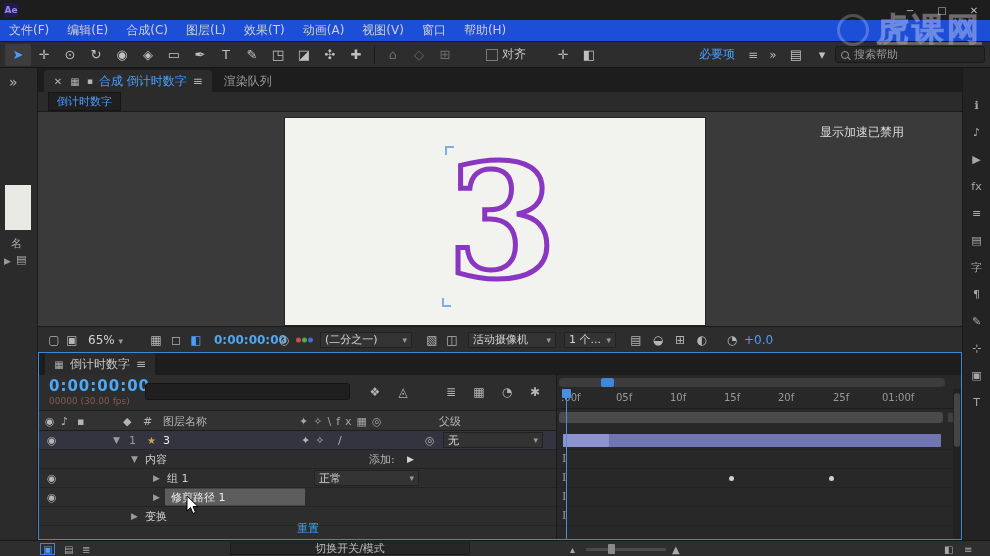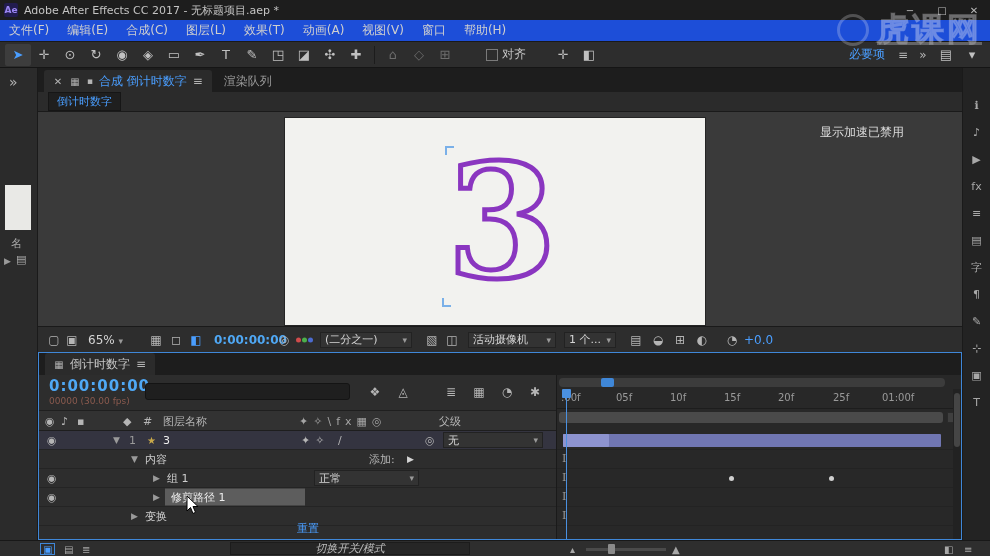--- a/index.html
+++ b/index.html
@@ -85,41 +85,40 @@
   .kf{position:absolute;top:7px;width:5px;height:5px;border-radius:50%;background:#d0d0d0;}
   .mark{position:absolute;left:5px;top:2px;font-family:"DejaVu Serif",serif;font-size:11px;color:#9a9a9a;}
   #playhead{position:absolute;left:9px;top:14px;bottom:0;width:1px;background:#4a90e0;}
   #playhead-cap{position:absolute;left:5px;top:14px;width:9px;height:9px;background:#4a90e0;border-radius:1px;}
   #tl-scroll{position:absolute;right:0;top:14px;bottom:0;width:8px;background:#222;}
   #tl-scroll .thumb{position:absolute;left:1px;top:4px;width:6px;height:54px;background:#454545;border-radius:3px;}
 
   
   #statusbar{height:16px;background:#2e2e2e;border-top:1px solid #181818;position:relative;font-size:11px;}
   #sb-toggle{position:absolute;left:230px;top:1px;width:240px;height:13px;background:#262626;border:1px solid #1c1c1c;
-    display:flex;align-items:center;justify-content:center;color:#bdbdbd;font-size:11px;font-style:italic;}
+    display:flex;align-items:center;justify-content:center;color:#bdbdbd;font-size:11px;}
   #sb-track{position:absolute;left:586px;top:7px;width:80px;height:3px;background:#4a4a4a;}
   #sb-handle{position:absolute;left:608px;top:3px;width:7px;height:10px;background:#8a8a8a;border-radius:1px;}
   .sb-ico{position:absolute;top:0;height:16px;display:flex;align-items:center;color:#a8a8a8;font-size:10px;}
 
   
   #watermark{position:absolute;top:8px;right:8px;display:flex;align-items:center;gap:8px;z-index:40;pointer-events:none;opacity:.55;}
   #wm-logo{width:32px;height:32px;border:3px solid rgba(235,235,242,.45);border-radius:50%;}
   #wm-text{font-size:32px;font-weight:bold;letter-spacing:3px;color:rgba(228,228,238,.38);text-decoration:underline;-webkit-text-stroke:1px rgba(245,245,250,.5);}
 
   
   #cursor{position:absolute;left:186px;top:496px;z-index:60;}
 </style>
 </head>
 <body>
 
 <div id="app">
 
   <div id="titlebar" class="bar">
     <span id="appicon">Ae</span>
-    <span>Adobe After Effects CC 2017 - 无标题项目.aep *</span>
     <span class="spacer"></span>
     <span class="win-btn">−</span>
     <span class="win-btn">□</span>
     <span class="win-btn">✕</span>
   </div>
 
   <div id="menubar" class="bar">
     <span class="menu-item">文件(F)</span>
     <span class="menu-item">编辑(E)</span>
     <span class="menu-item">合成(C)</span>
@@ -155,20 +154,24 @@
     <span>对齐</span>
     <span style="width:24px"></span>
     <span class="tool">✛</span>
     <span class="tool">◧</span>
     <span class="spacer"></span>
     <span class="blue" style="margin-right:8px;">必要项</span>
     <span class="ico">≡</span>
     <span class="ico">»</span>
     <span class="tool">▤</span>
     <span class="tool">▾</span>
+    <div id="help-search">
+      <span class="mag"></span>
+      <span>搜索帮助</span>
+    </div>
   </div>
 
   <div id="workspace">
 
     <div id="left-strip">
       <span style="position:absolute;left:9px;top:6px;font-size:14px;color:#b5b5b5;">»</span>
       <div style="position:absolute;left:5px;top:117px;width:26px;height:45px;background:#e9e9e6;"></div>
       <span style="position:absolute;left:11px;top:168px;font-size:11px;color:#a8a8a8;">名</span>
       <span class="exp" style="position:absolute;left:4px;top:188px;">▶</span>
       <span style="position:absolute;left:16px;top:185px;font-size:11px;color:#a8a8a8;">▤</span>

